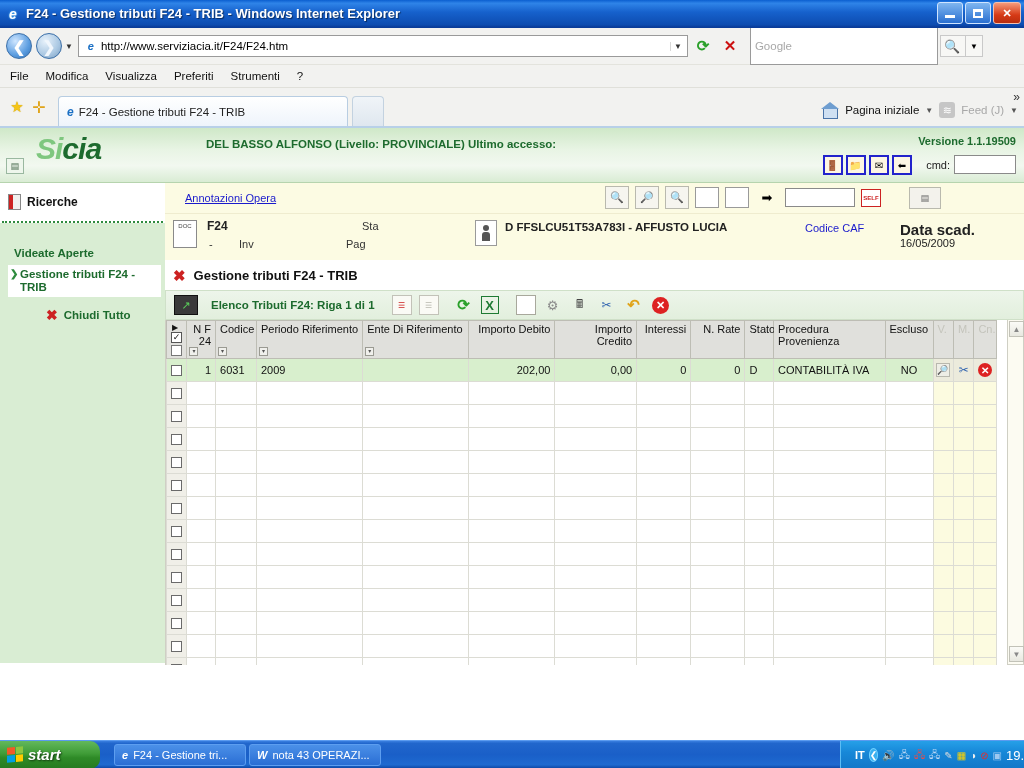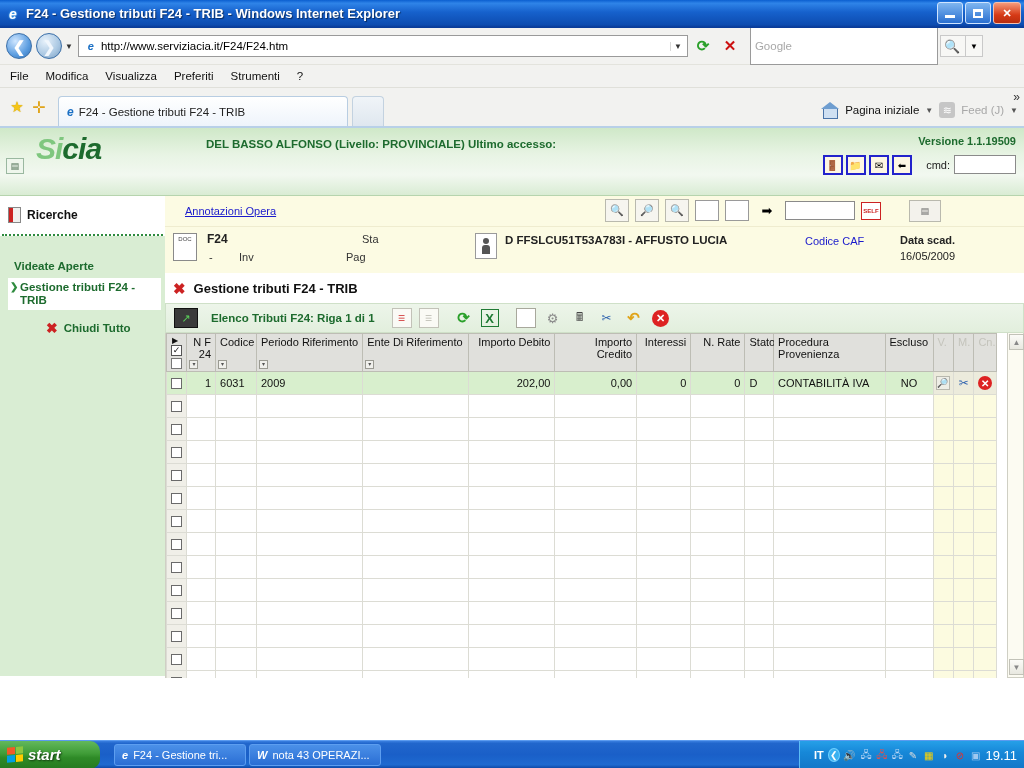--- a/index.html
+++ b/index.html
@@ -101,21 +101,21 @@
   .home-ico:before{content:"";position:absolute;left:2px;top:6px;width:13px;height:9px;background:#cfe0f2;border:1px solid #4a74a8;}
   .home-ico:after{content:"";position:absolute;left:0;top:0;border-left:9px solid transparent;border-right:9px solid transparent;border-bottom:7px solid #6f9ed0;}
   .lbl{font-size:11.5px;color:#111;}
   .lbl.dim{color:#a8a8a8;}
   .caret-sm{font-size:8px;color:#555;}
   .feed-ico{width:16px;height:16px;background:#c6c6c6;border-radius:3px;display:flex;align-items:center;justify-content:center;color:#fff;font-size:11px;}
   .chev-dbl{position:absolute;right:4px;top:2px;font-size:12px;color:#333;}
 
   
   .appheader{
-    height:68px;width:100%;position:relative;
+    height:55px;width:100%;position:relative;
     background:linear-gradient(to bottom,#cfe8c8 0%,#e8f4e4 40%,#f2f8f0 70%,#d9ecd4 100%);
     border-bottom:1px solid #b6d4ae;
   }
   .logo{position:absolute;left:36px;top:4px;font-size:30px;font-weight:bold;font-style:italic;letter-spacing:-1px;}
   .logo .s1{color:#7fc77f;}
   .logo .s2{color:#1d6b2e;}
   .sidetoggle{position:absolute;left:6px;top:30px;width:18px;height:16px;border:1px solid #9ab8a0;background:#eef6ec;
     display:flex;align-items:center;justify-content:center;font-size:9px;color:#4a6b50;}
   .userline{position:absolute;left:206px;top:10px;font-size:11.5px;font-weight:bold;color:#1d6b2e;}
   .version{position:absolute;right:8px;top:7px;font-size:11px;font-weight:bold;color:#1d6b2e;}
@@ -166,21 +166,21 @@
   .doc-inv{position:absolute;left:74px;top:24px;font-size:11px;color:#333;}
   .doc-sta{position:absolute;left:197px;top:6px;font-size:11px;color:#333;}
   .doc-pag{position:absolute;left:181px;top:24px;font-size:11px;color:#333;}
   .doc-person{position:absolute;left:310px;top:6px;width:22px;height:26px;border:1px solid #9a9a9a;background:#fff;
           display:flex;align-items:center;justify-content:center;}
   .person-glyph{width:8px;height:16px;position:relative;}
   .person-glyph:before{content:"";position:absolute;left:1px;top:0;width:6px;height:6px;border-radius:50%;background:#555;}
   .person-glyph:after{content:"";position:absolute;left:0;top:7px;width:8px;height:9px;border-radius:3px 3px 0 0;background:#555;}
   .doc-name{position:absolute;left:340px;top:7px;font-size:11.5px;font-weight:bold;color:#222;}
   .doc-caf{position:absolute;left:640px;top:8px;font-size:11px;color:#1a1acc;}
-  .doc-scad{position:absolute;left:735px;top:7px;font-size:11px;font-weight:bold;color:#222;}
+  .doc-scad{position:absolute;left:735px;top:7px;font-size:15px;font-weight:bold;color:#222;}
   .doc-scadv{position:absolute;left:735px;top:23px;font-size:11px;color:#222;}
 
   .page-title{height:30px;display:flex;align-items:center;gap:8px;padding-left:8px;background:#fff;}
   .pt-x{color:#cc2222;font-size:15px;font-weight:bold;line-height:1;}
   .pt-t{font-size:13px;font-weight:bold;color:#111;}
 
   .grid-toolbar{height:30px;background:linear-gradient(to bottom,#edf5ea,#e2efdd);display:flex;align-items:center;padding-left:8px;gap:7px;
         border:1px solid #cfe0c8;}
   .gt-screen{width:24px;height:20px;background:#3a3a3a;border:1px solid #111;display:flex;align-items:center;justify-content:center;color:#5ad05a;font-size:11px;}
   .gt-label{font-size:11.5px;font-weight:bold;color:#1d6b2e;margin-left:6px;margin-right:10px;}
@@ -246,21 +246,21 @@
   .startbtn .st{color:#fff;font-size:15px;font-weight:bold;font-style:italic;text-shadow:1px 1px 2px rgba(0,0,0,.6);}
   .tb-tasks{display:flex;align-items:center;gap:3px;margin-left:14px;}
   .task{
     height:22px;min-width:132px;display:flex;align-items:center;gap:5px;padding:0 7px;
     background:linear-gradient(to bottom,#4b90e8,#२a6ed4);
     background:linear-gradient(to bottom,#4b90e8,#2a6ed4);
     border:1px solid #5d9ef0;border-radius:3px;color:#fff;font-size:11px;white-space:nowrap;
   }
   .task .ti{font-size:11px;font-style:italic;font-weight:bold;}
   .tray{
-    position:absolute;right:0;top:0;height:28px;width:225px;
+    position:absolute;right:0;top:0;height:28px;width:184px;
     background:linear-gradient(to bottom,#26a0e8 0%,#1788d8 40%,#1277c8 100%);
     display:flex;align-items:center;gap:4px;padding-left:14px;
     border-left:1px solid #5bbdf5;
   }
   .tray .it{color:#fff;font-size:11px;font-weight:bold;}
   .tray .chev{width:14px;height:14px;border-radius:50%;background:#3ab0f0;color:#fff;font-size:9px;
        display:flex;align-items:center;justify-content:center;border:1px solid #6fd0ff;}
   .tri{width:14px;height:14px;display:flex;align-items:center;justify-content:center;font-size:10px;}
   .tray .clock{color:#fff;font-size:13px;margin-left:auto;margin-right:7px;}
 </style>

